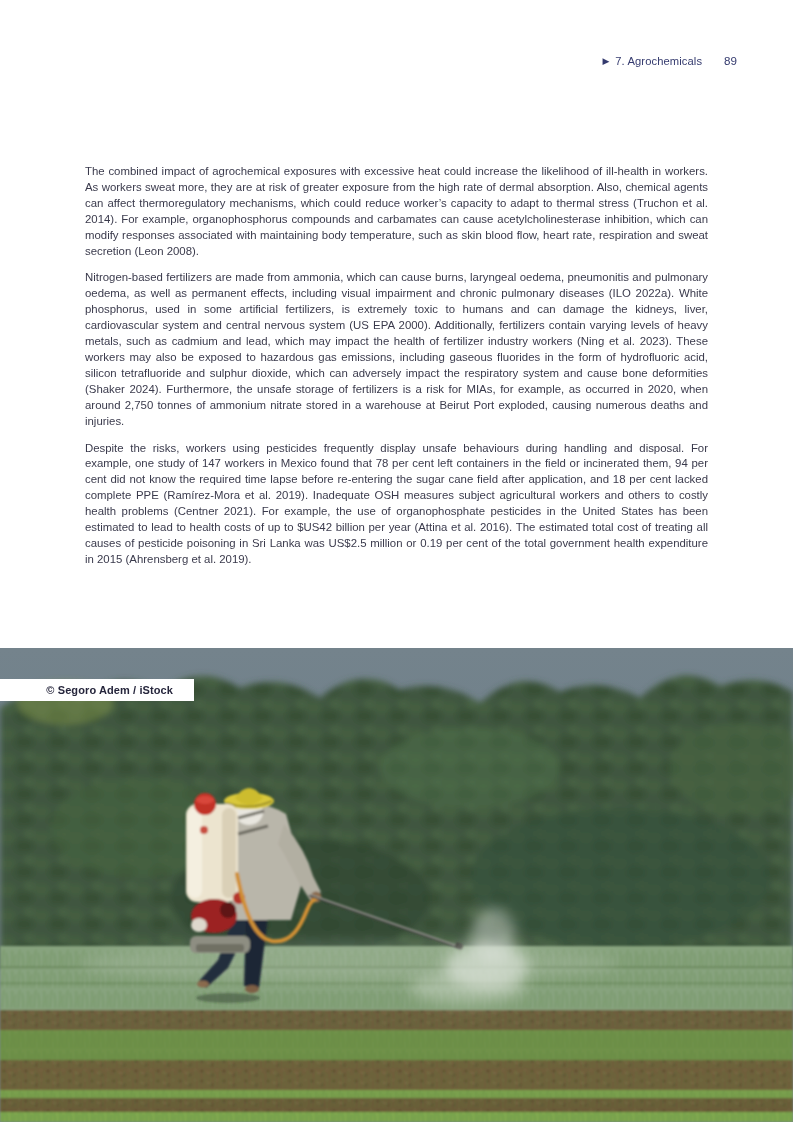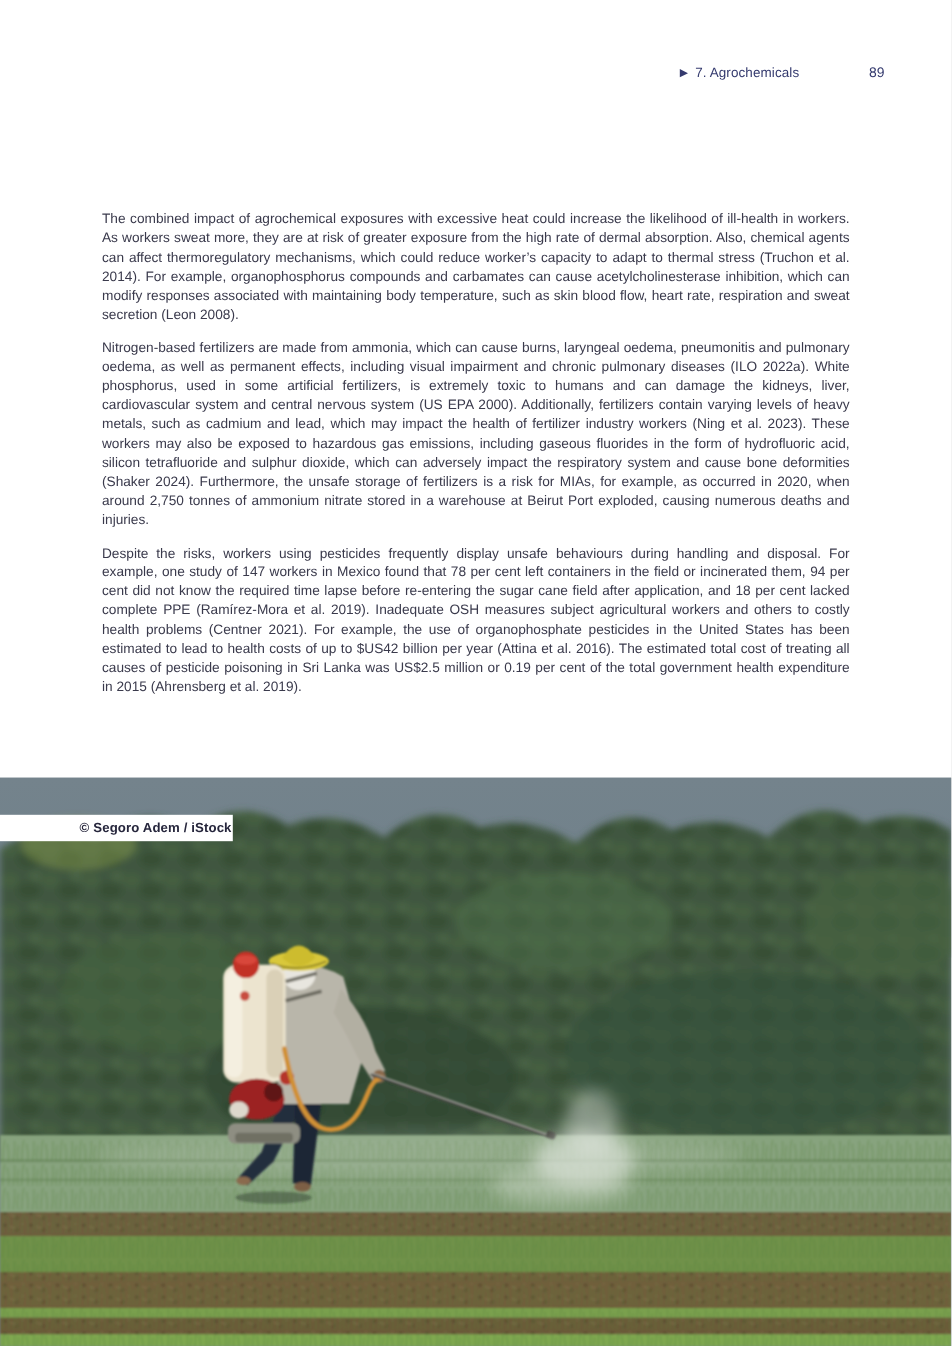--- a/index.html
+++ b/index.html
@@ -9,41 +9,41 @@
     font-family:"Liberation Sans","DejaVu Sans",sans-serif;
   }
 
   
   .header {
     position:absolute; top:54px; right:56px;
     display:flex; align-items:baseline; color:#343a6e;
   }
   .header .marker { font-size:9px; margin-right:6px; position:relative; top:-1px; }
   .header .title  { font-size:11.2px; letter-spacing:.1px; }
-  .header .pagenum{ font-size:11.6px; margin-left:58px; }
+  .header .pagenum{ font-size:11.6px; margin-left:22px; }
 
   
   .article {
     position:absolute; left:85px; top:164px; width:623px;
     color:#3a3a4c; font-size:11.4px; line-height:15.9px;
     text-align:justify;
   }
-  .article p { margin:12px 0 11px 0; }
+  .article p { margin:0 0 11px 0; }
 
   
   .photo {
     position:absolute; left:0; top:648px; width:793px; height:474px;
     overflow:hidden; background:#75848d;
   }
   .photo svg { position:absolute; inset:0; display:block; }
   .credit {
     position:absolute; left:0; top:31px; width:194px; height:22px;
     background:#ffffff; z-index:2; box-sizing:border-box;
     display:flex; align-items:center; justify-content:flex-end;
-    padding-right:1px; font-size:11px; font-weight:bold; color:#26263c;
+    padding-right:21px; font-size:11px; font-weight:bold; color:#26263c;
     letter-spacing:.1px;
   }
 </style>
 </head>
 <body>
 
 <div class="page">
 
   <div class="header">
     <span class="marker">▶</span>

